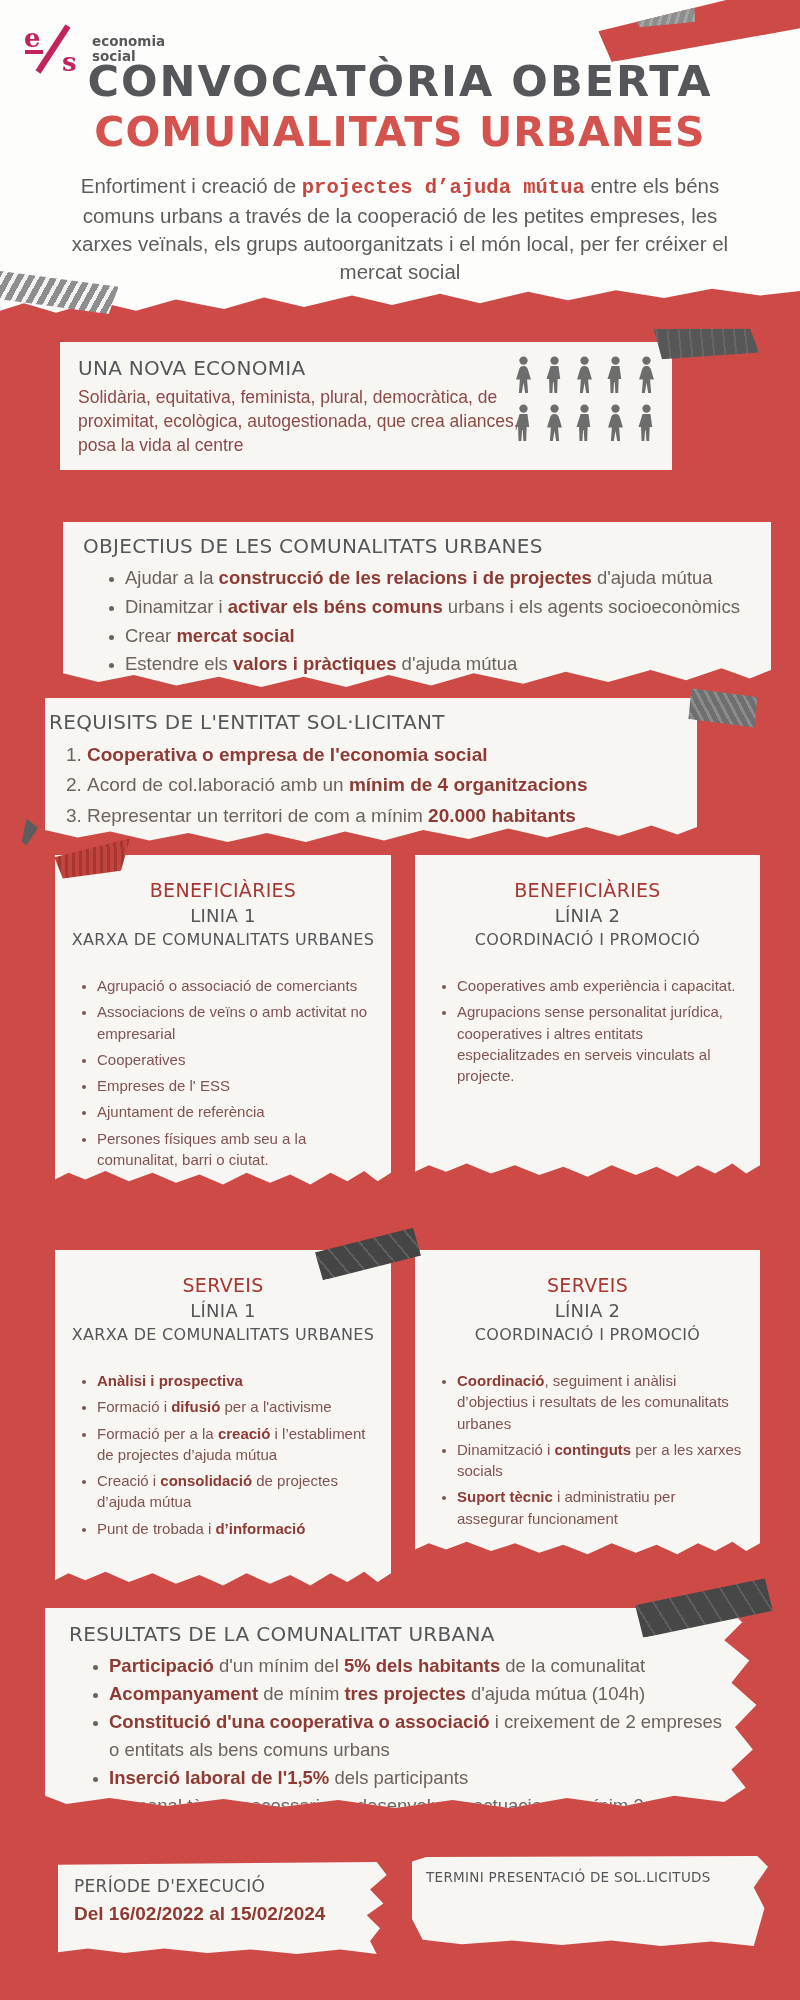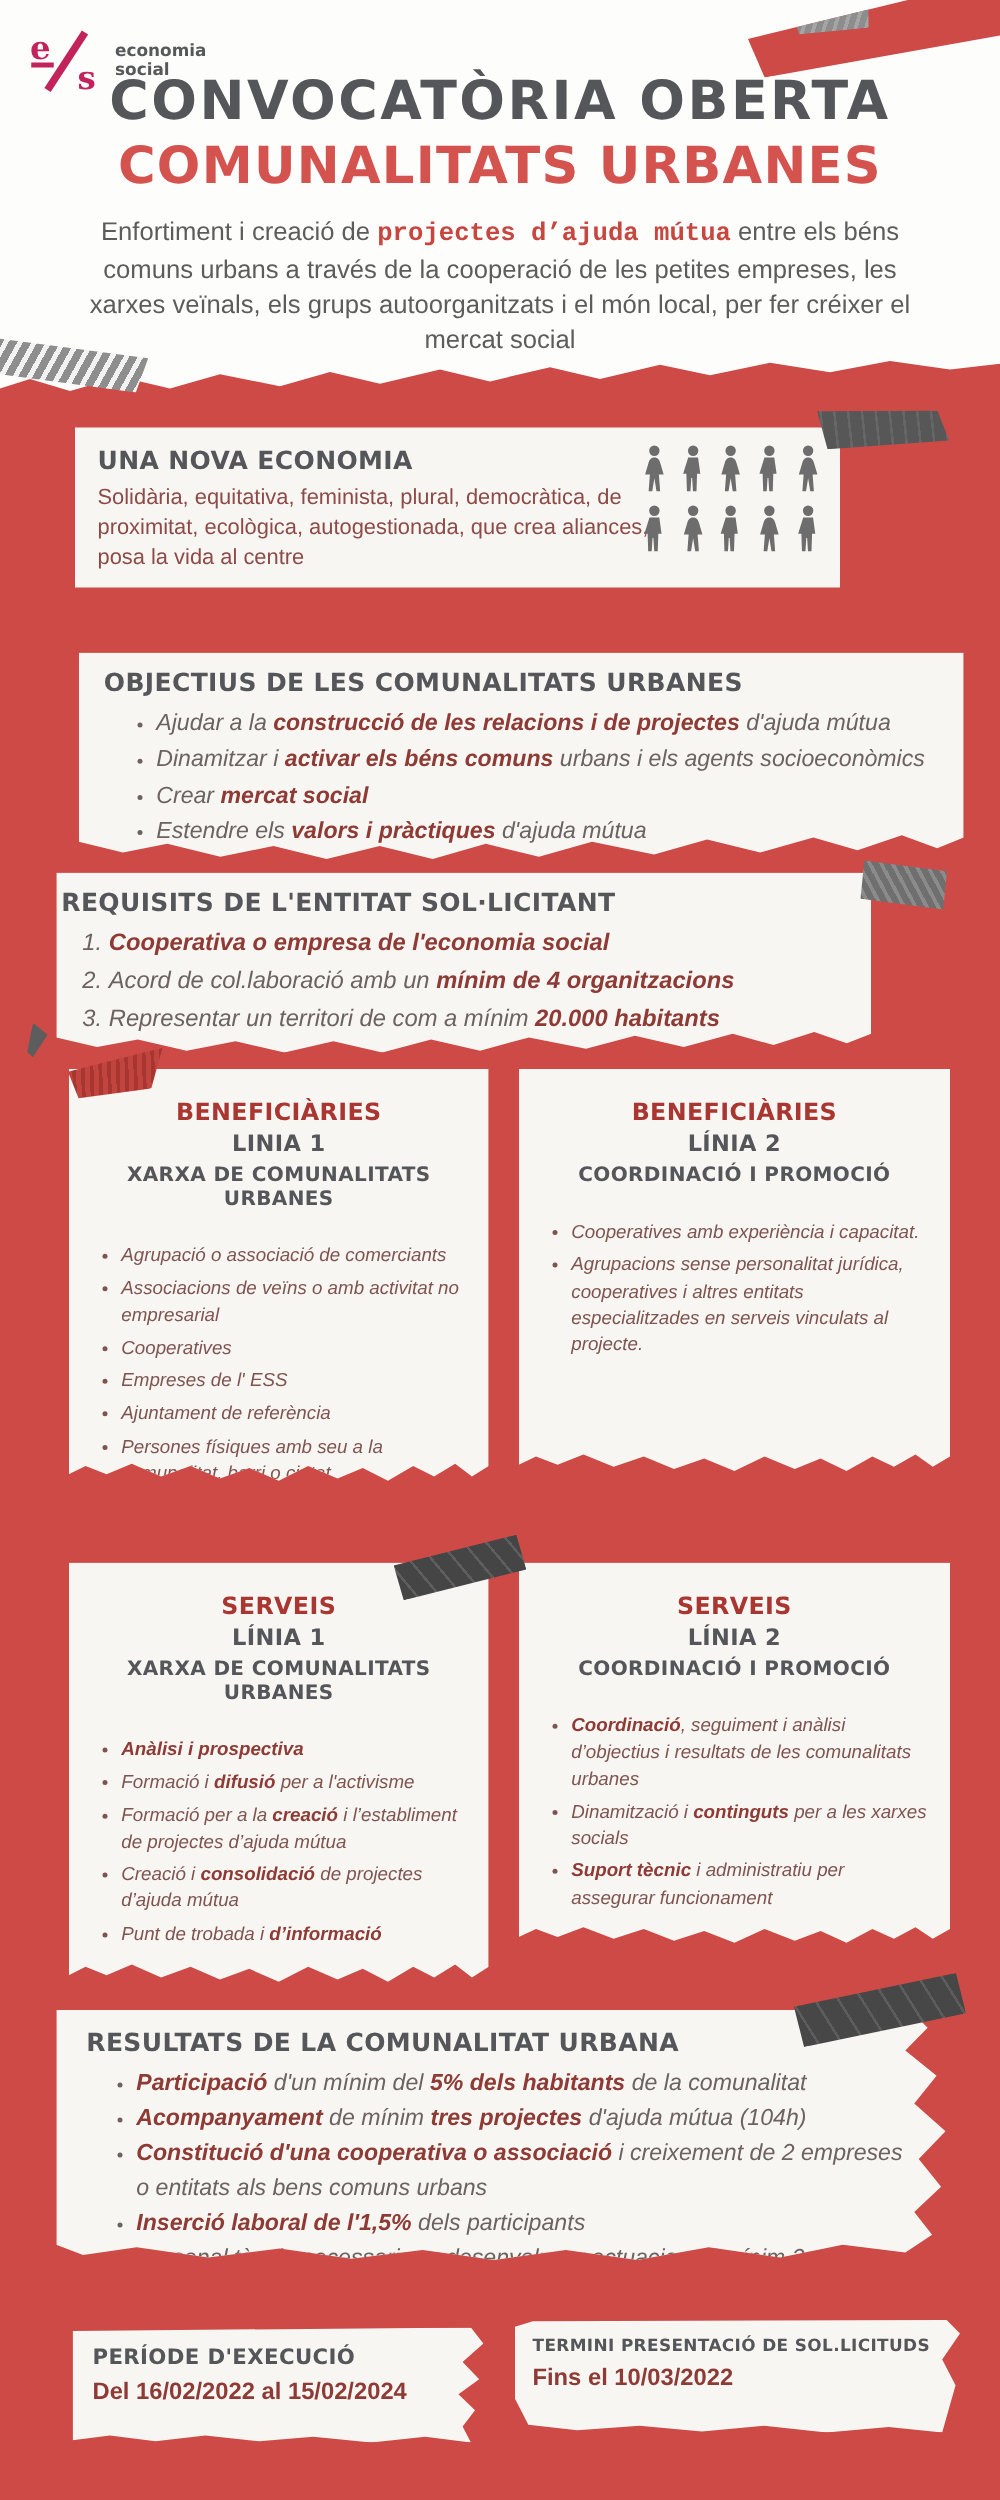--- a/index.html
+++ b/index.html
@@ -15,26 +15,26 @@
         font-family:"DejaVu Sans",sans-serif;font-weight:800;font-size:41px;color:#d4534e;letter-spacing:1px;z-index:2;}
   .intro{position:absolute;top:172px;left:60px;width:680px;margin:0;text-align:center;
         font-size:20.5px;line-height:1.36;color:#5d5c5c;z-index:2;}
   .intro .b{color:#c7463f;font-weight:bold;font-family:Liberation Mono, monospace;}
   
   .red-bg{position:absolute;left:0;top:324px;width:800px;height:1676px;background:#cd4a46;z-index:0;}
   .red-edge{position:absolute;left:0;top:288px;width:800px;height:38px;background:#cd4a46;z-index:1;
     clip-path:polygon(0 60%,3% 40%,7% 65%,12% 35%,17% 60%,22% 30%,28% 55%,33% 25%,38% 50%,44% 20%,49% 45%,55% 15%,60% 40%,66% 10%,71% 32%,77% 6%,83% 26%,89% 2%,95% 20%,100% 8%,100% 100%,0 100%);}
   
   .card{position:absolute;background:#f8f6f3;box-sizing:border-box;z-index:3;}
-  .stencil{font-family:"DejaVu Sans",sans-serif;font-weight:700;color:#55565a;letter-spacing:.3px;margin:0;}
+  .stencil{font-family:"DejaVu Sans",sans-serif;font-weight:400;color:#55565a;letter-spacing:.3px;margin:0;}
   .red-h{color:#a93631;}
   .t20{font-size:20px;} .t19{font-size:19px;} .t18{font-size:18px;} .t16{font-size:16px;} .t17{font-size:17px;} .t13{font-size:13.5px;}
   .b{font-weight:bold;color:#8e3a35;}
   .list{margin:6px 0 0;}
-  .list li{margin:1px 0;font-style:italic;}
+  .list li{margin:1px 0;}
   .list.full{padding:0 8px 0 42px;font-size:18.5px;line-height:1.5;color:#6c6260;}
   .list.full li::marker{color:#6c6260;font-size:.85em;}
   ol.list{list-style:decimal;padding:0 8px 0 38px;font-size:19px;line-height:1.55;color:#6c6260;}
 
   #card-nova{left:60px;top:342px;width:612px;height:128px;padding:14px 18px;}
   .nova-body{width:452px;margin:6px 0 0;font-size:17.5px;line-height:1.37;color:#8d4a47;}
   .people{position:absolute;right:10px;top:10px;width:154px;display:grid;grid-template-columns:repeat(5,1fr);row-gap:2px;justify-items:center;}
   .people svg{display:block;fill:#6d6d6d;}
 
   #card-objectius{left:63px;top:522px;width:708px;height:172px;padding:12px 20px;}
@@ -251,16 +251,15 @@
         <li><span>Personal tècnic necessari per desenvolupar actuacions ( mínim 3 persones)</span></li>
       </ul>
   </section>
 
   <section class="card torn-box-l" id="box-periode">
     <h4 class="stencil t17">PERÍODE D'EXECUCIÓ</h4>
     <div class="date-value">Del 16/02/2022 al 15/02/2024</div>
   </section>
   <section class="card torn-box-r" id="box-termini">
     <h4 class="stencil t13">TERMINI PRESENTACIÓ DE SOL.LICITUDS</h4>
-    <div class="date-value">Fins el 10/03/2022</div>
   </section>
 
 </div>
 
 </body></html>

